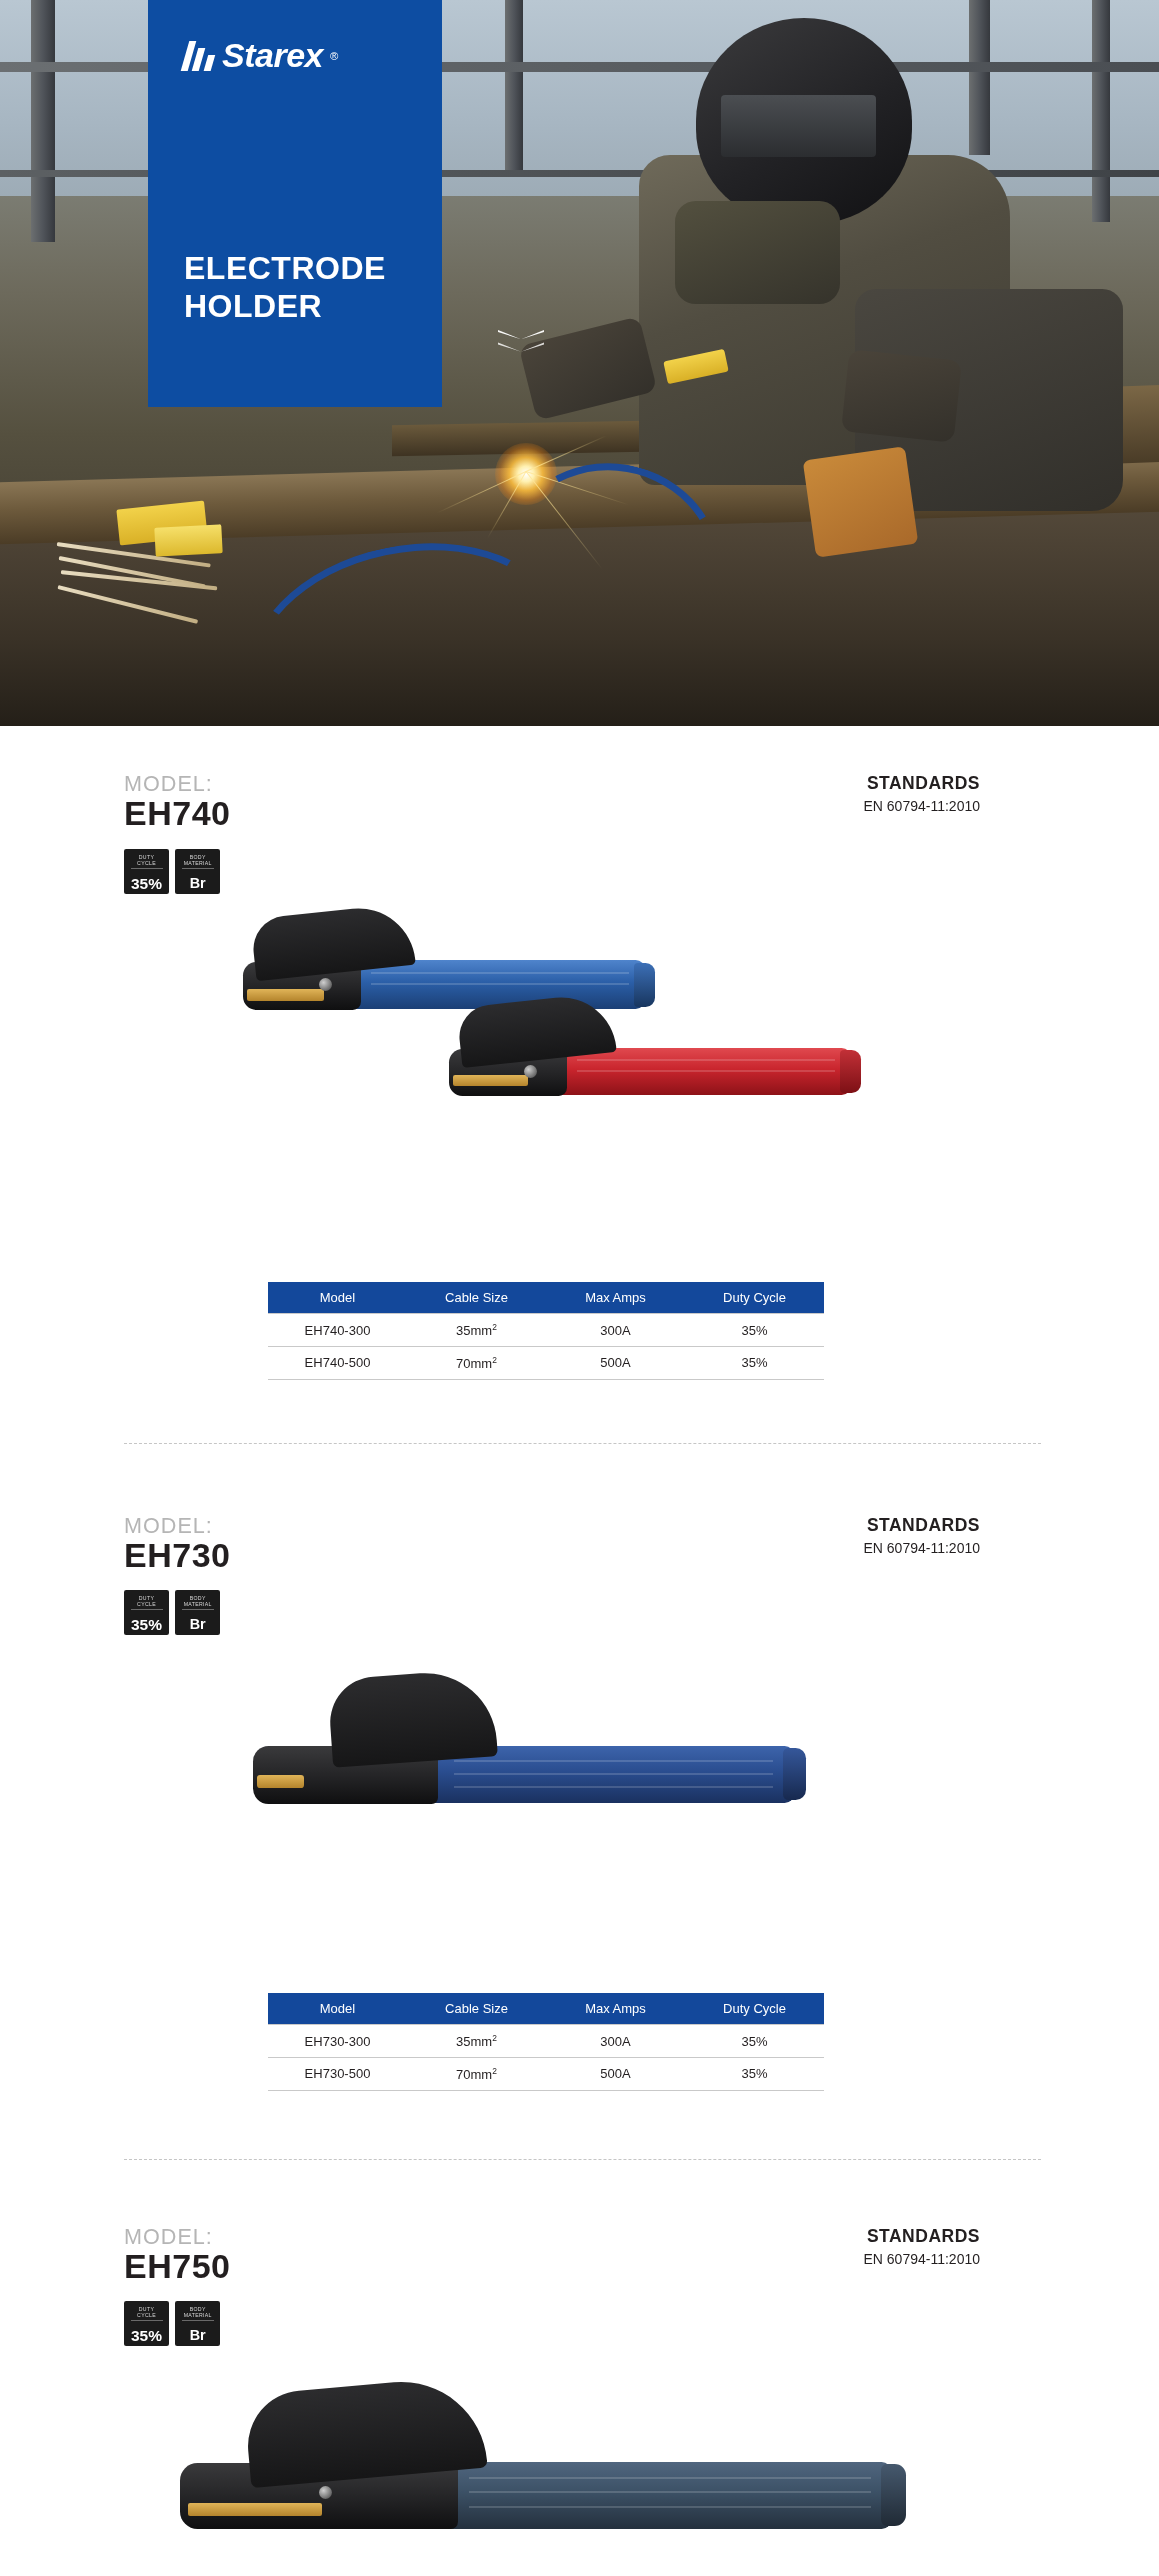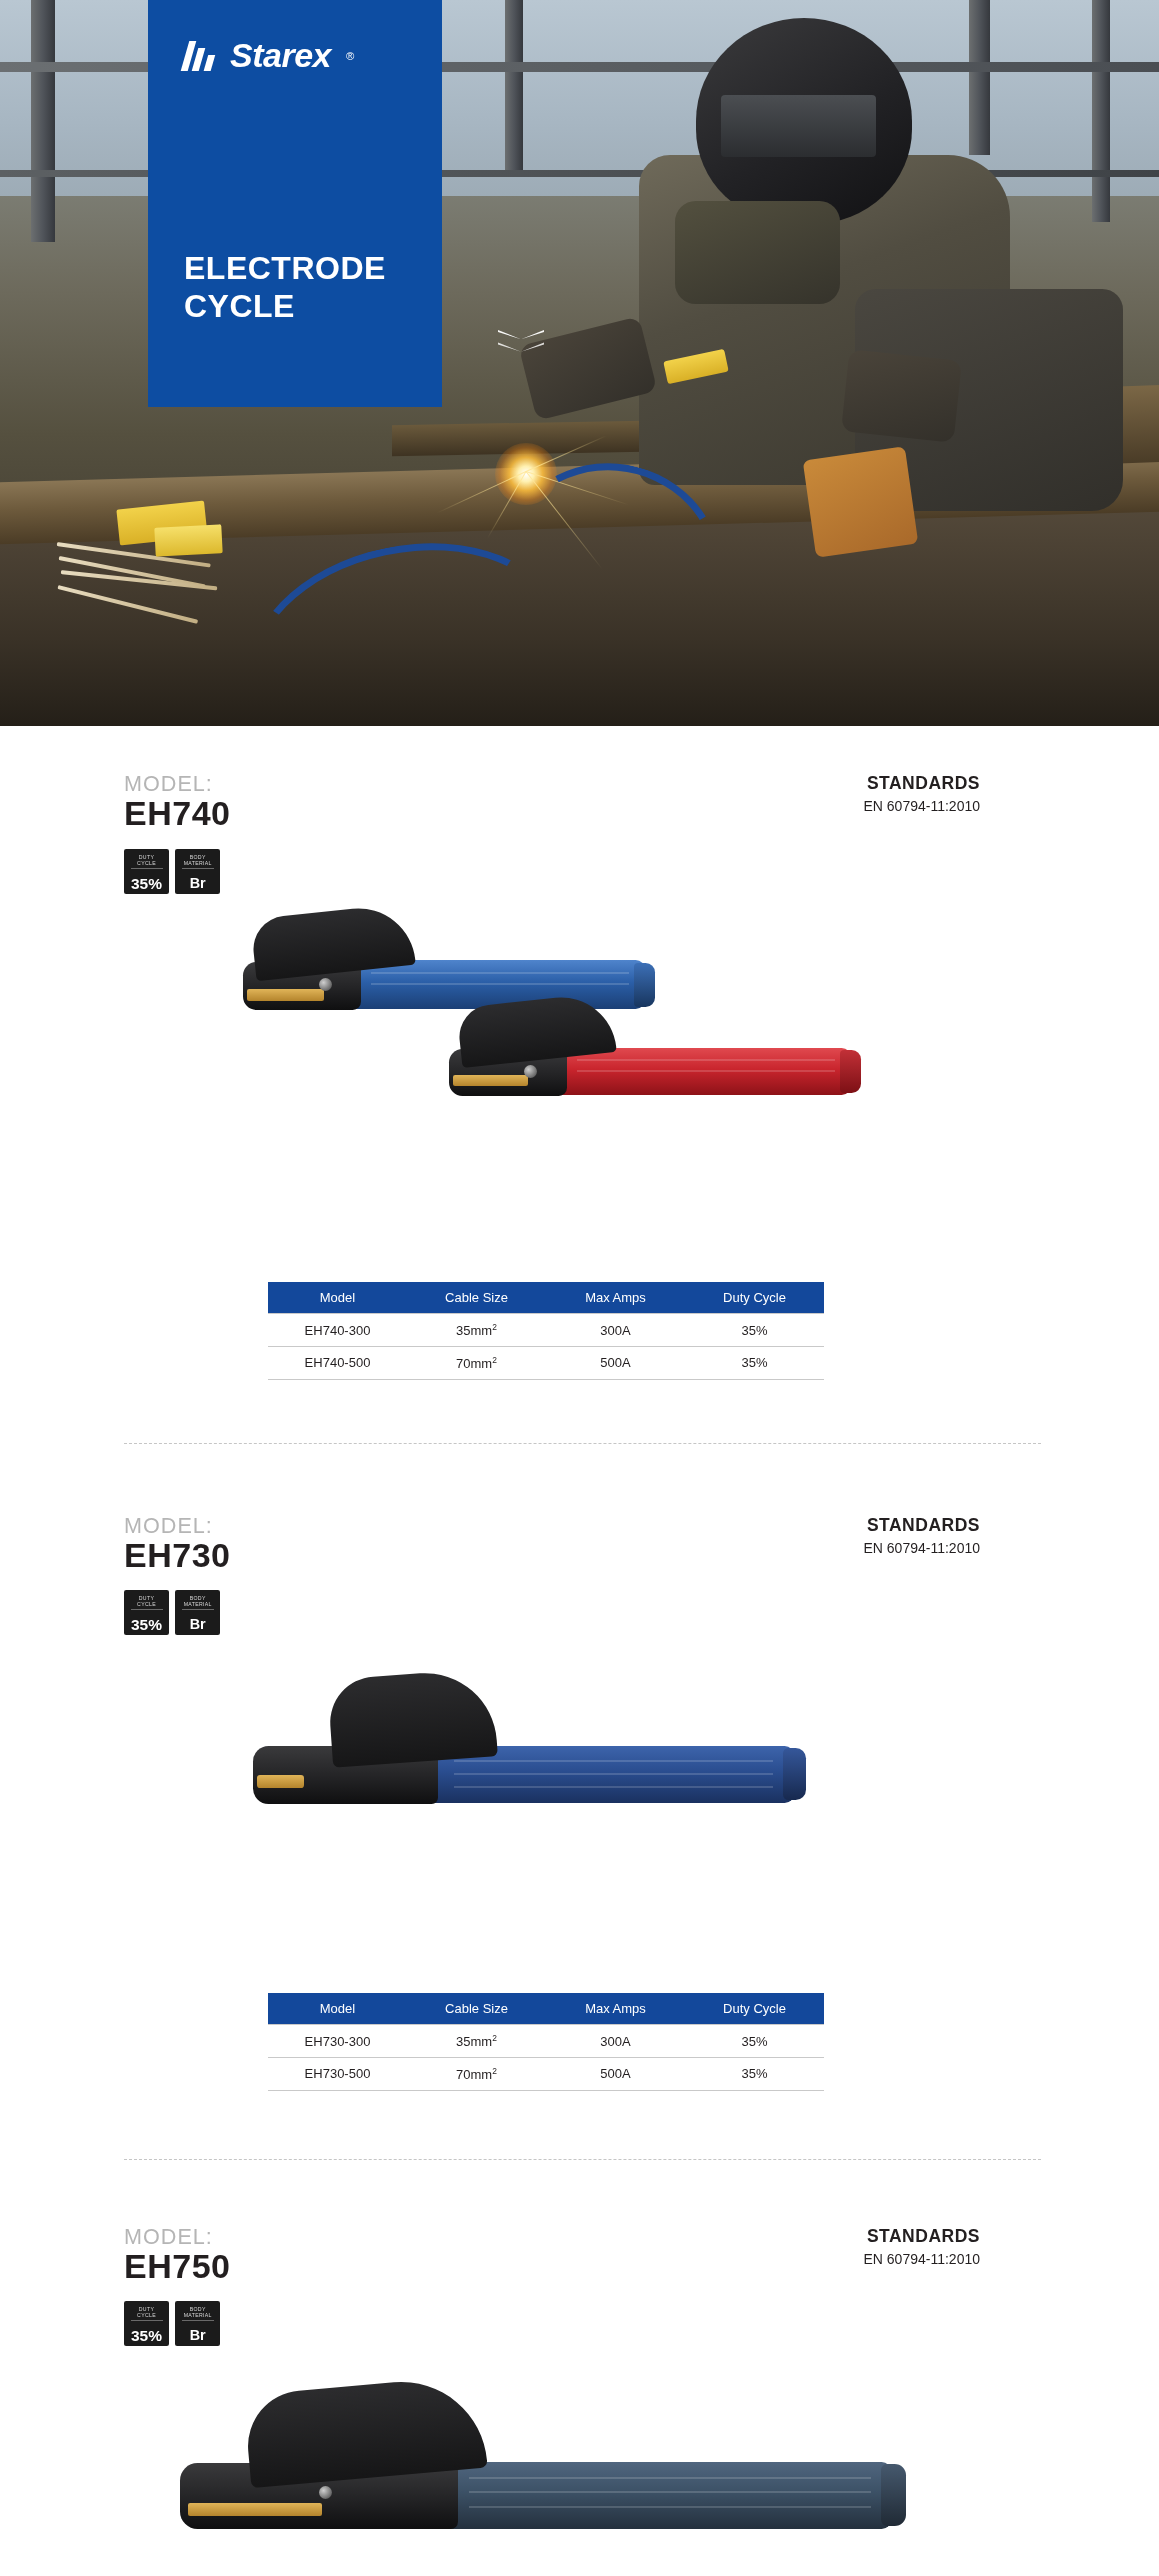--- a/index.html
+++ b/index.html
@@ -106,21 +106,21 @@
   .brand-block {
     position:absolute;
     left: 148px; top: 0;
     width: 294px; height: 407px;
     background: #0d4da2;
     z-index: 5;
   }
   .brand-logo {
     position:absolute;
     left: 36px; top: 36px;
-    display:flex; align-items:center; gap: 15px;
+    display:flex; align-items:center; gap: 7px;
   }
   .brand-mark {
     width: 31px; height: 30px;
     position: relative;
   }
   .brand-mark i {
     position:absolute;
     background: #ffffff;
     width: 6.7px; height: 30px;
     transform: skewX(-16deg);
@@ -324,21 +324,21 @@
         <span class="brand-mark">
             <i></i>
             <i></i>
             <i></i>
           </span>
         <span class="brand-name">Starex</span>
         <span class="brand-reg">®</span>
       </div>
       <div class="hero-title">
         <div>ELECTRODE</div>
-        <div>CYCLE</div>
+        <div>HOLDER</div>
       </div>
       <div class="chevrons">
         <div class="chev c1"></div>
         <div class="chev c2"></div>
       </div>
     </div>
   </div>
 
   <div class="section" style="top:726px; height:696px;">
     <div class="model-label" style="left:124px; top:45px;">MODEL:</div>

